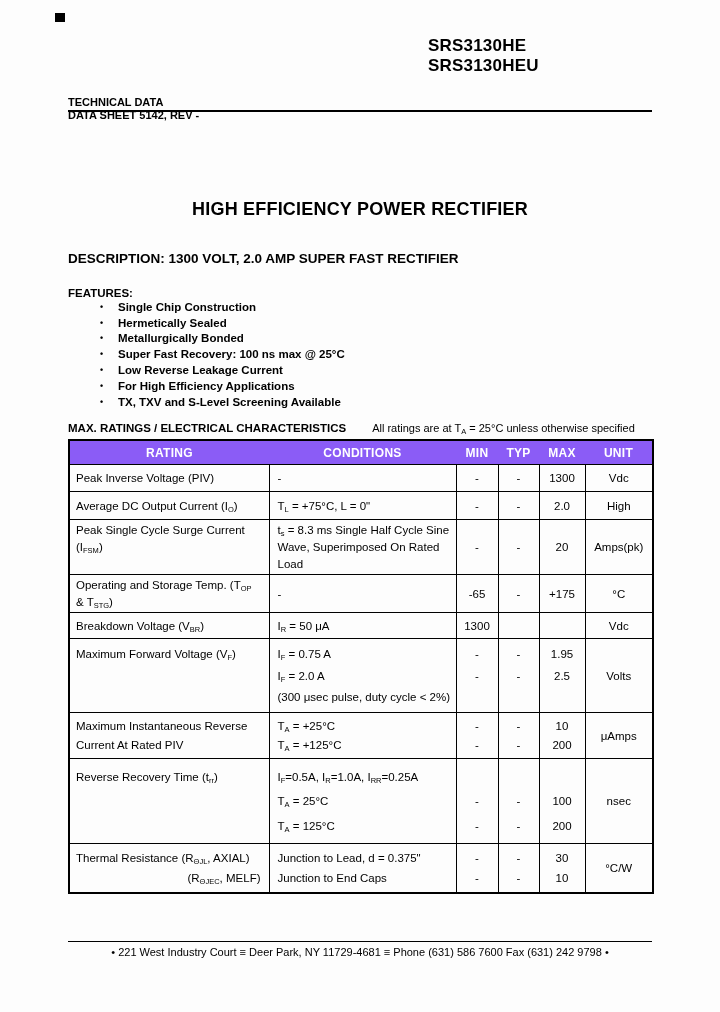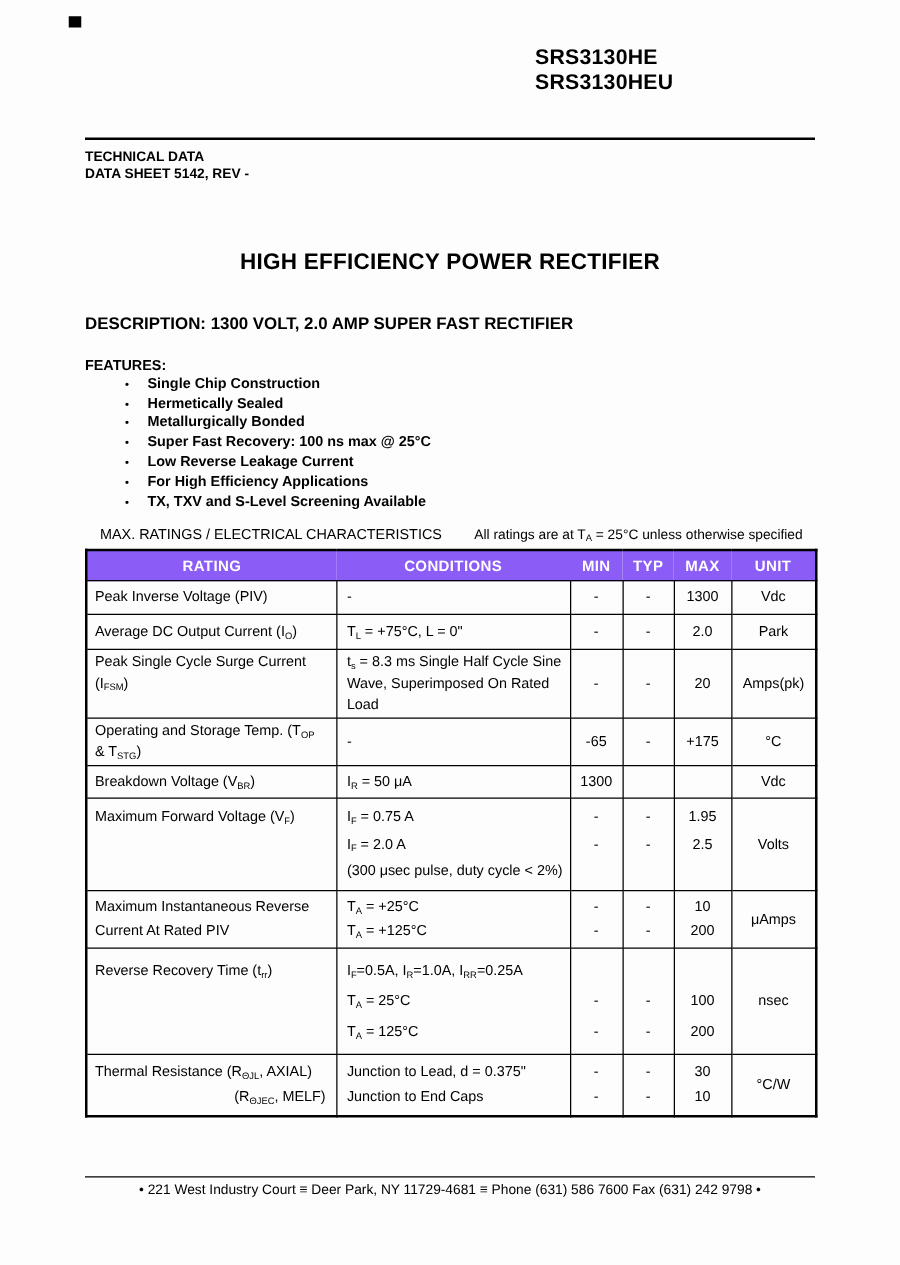--- a/index.html
+++ b/index.html
@@ -9,33 +9,33 @@
   .corner-mark{position:absolute;left:55px;top:13px;width:10px;height:9px;background:#000;}
 
   .partnos{position:absolute;left:428px;top:36px;font-size:17px;font-weight:bold;line-height:20px;letter-spacing:.2px;}
 
   .brand{position:absolute;left:68px;top:63px;}
   .brand-line1{display:inline-block;width:226px;font-size:18px;font-weight:bold;font-style:italic;
                letter-spacing:.6px;border-bottom:2px solid #000;padding-bottom:2px;}
   .brand-line2{font-size:19px;font-weight:bold;font-style:italic;letter-spacing:.4px;margin:1px 0 0 22px;}
 
   .rule-top{position:absolute;left:68px;top:110px;width:584px;height:2px;background:#000;}
-  .docinfo{position:absolute;left:68px;top:120px;font-size:11px;font-weight:bold;line-height:13px;}
+  .docinfo{position:absolute;left:68px;top:96px;font-size:11px;font-weight:bold;line-height:13px;}
 
   .title{position:absolute;left:0;right:0;top:199px;text-align:center;font-size:18px;font-weight:bold;letter-spacing:.2px;}
 
   .desc{position:absolute;left:68px;top:251px;font-size:13.5px;font-weight:bold;}
 
   .features-label{position:absolute;left:68px;top:287px;font-size:11.5px;font-weight:bold;}
   .features-list{position:absolute;left:100px;top:299px;font-size:11.5px;font-weight:bold;}
   .feature{display:flex;align-items:center;height:15.8px;}
   .feature .bullet{font-size:9px;width:18px;}
 
   .tbl-heading{position:absolute;left:68px;top:422px;font-size:11px;}
-  .tbl-heading .hb{font-size:11.5px;font-weight:normal;margin-right:26px;margin-left:12px;}
+  .tbl-heading .hb{font-size:11.5px;font-weight:bold;margin-right:26px;}
 
   table.ratings{position:absolute;left:68px;top:439px;width:584px;border-collapse:collapse;
                 table-layout:fixed;border:2px solid #000;}
   table.ratings th{background:#8b5cf6;color:#fff;font-size:12px;font-weight:bold;height:23px;padding:0;letter-spacing:.3px;}
   table.ratings td{border:1px solid #000;padding:0;font-size:11.5px;vertical-align:middle;overflow:hidden;}
   td.c-max{border-left:3px solid #000;}
   .cellwrap{display:flex;flex-direction:column;justify-content:space-evenly;height:100%;}
   .line{min-height:14px;line-height:14px;white-space:nowrap;}
   td.c-rating .line{text-align:left;padding-left:6px;}
   td.c-cond .line{text-align:left;padding-left:8px;}
@@ -189,21 +189,21 @@
               <div class="line">-</div>
             </div>
           </td>
           <td class="c-val c-max">
             <div class="cellwrap">
               <div class="line">2.0</div>
             </div>
           </td>
           <td class="c-unit">
             <div class="cellwrap">
-              <div class="line">Park</div>
+              <div class="line">High</div>
             </div>
           </td>
         </tr>
         <tr>
           <td class="c-rating">
             <div class="cellwrap">
               <div class="line">Peak Single Cycle Surge Current</div>
               <div class="line">(I<sub>FSM</sub>)</div>
               <div class="line">&nbsp;</div>
             </div>

